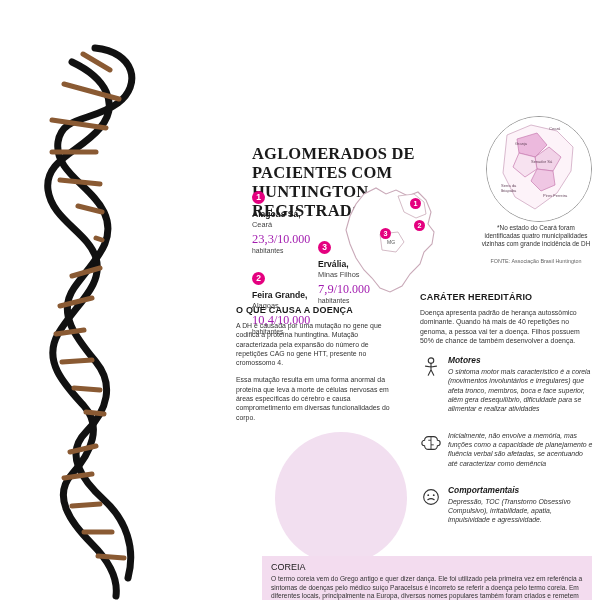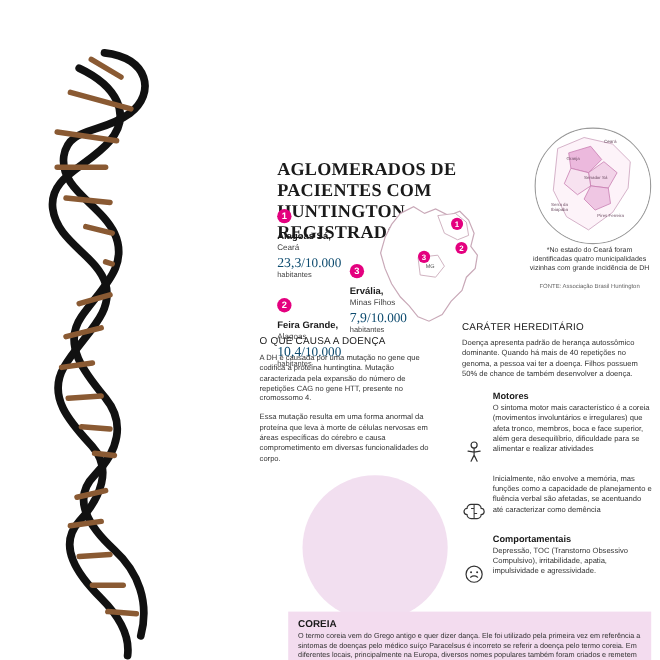--- a/index.html
+++ b/index.html
@@ -42,21 +42,21 @@
     border-radius:50%; background:#e4007f; color:#fff;
     font-size:8.5px; text-align:center; font-weight:bold;
     vertical-align:middle;
   }
   .legend .city {
     font-size:8.6px; font-weight:bold; color:#1a1a1a; margin-top:3px;
   }
   .legend .state { font-size:7.4px; color:#444; margin-top:1px; }
   .legend .rate {
     font-family:"Liberation Serif", serif;
-    font-size:12px; color:#0c4a6e; margin-top:3px;
+    font-size:12px; color:#a21caf; margin-top:3px;
   }
   .legend .rate .big { font-size:12.5px; }
   .legend .unit { font-size:6.8px; color:#444; line-height:8px; }
 
   
   .map { position:absolute; left:336px; top:182px; width:112px; height:118px; }
   .mapdot {
     position:absolute; width:11px; height:11px; line-height:11px;
     border-radius:50%; background:#e4007f; color:#fff;
     font-size:7.2px; text-align:center; font-weight:bold;
@@ -73,46 +73,46 @@
     font-size:6.4px; line-height:8.2px; color:#333; text-align:center;
   }
   .inset-source {
     position:absolute; left:480px; top:258px; width:112px;
     font-size:5.4px; line-height:7px; color:#666; text-align:center;
   }
 
   
   .col-left { position:absolute; left:236px; top:305px; width:160px; }
   h3.sec {
-    font-size:9px; font-weight:normal; color:#1a1a1a;
+    font-size:9px; font-weight:bold; color:#1a1a1a;
     margin:0 0 6px 0; letter-spacing:0.2px;
   }
   .body {
     font-size:6.9px; line-height:9.3px; color:#333; margin:0 0 8px 0;
   }
 
   
   .col-right { position:absolute; left:420px; top:292px; width:174px; }
   .col-right h3.sec { margin-top:0; }
   .col-right .blk { margin-bottom:10px; }
   .sym-title { font-size:8.4px; font-weight:bold; color:#1a1a1a; margin:0 0 2px 0; }
 
   
-  .symrow { display:flex; align-items:flex-end; gap:6px; margin-bottom:9px; }
+  .symrow { display:flex; align-items:flex-start; gap:6px; margin-bottom:9px;font-style:italic; }
   .symicon { flex:0 0 22px; width:22px; height:22px; margin-top:1px; }
   .symtext { flex:1 1 auto; }
 
   
   .coreia {
     position:absolute; left:262px; top:556px; width:330px; height:60px;
     background:#f3dcef;
     padding:6px 9px 0 9px;
     box-sizing:border-box;
   }
-  .coreia h3 { margin:0 0 3px 0; font-size:9px; font-weight:bold; color:#1a1a1a; }
+  .coreia h3 { margin:0 0 3px 0; font-size:9px; font-weight:normal; color:#1a1a1a; }
   .coreia p { margin:0; font-size:6.6px; line-height:8.6px; color:#333; }
 </style>
 </head>
 <body>
 
 <div class="page">
 
   <svg class="dna" viewBox="0 0 330 600">
     <g fill="none" stroke="#111111" stroke-width="7" stroke-linecap="round">
       <path d="M95,48 C135,52 142,85 118,103 C92,122 62,115 58,142 C54,172 92,186 104,212

